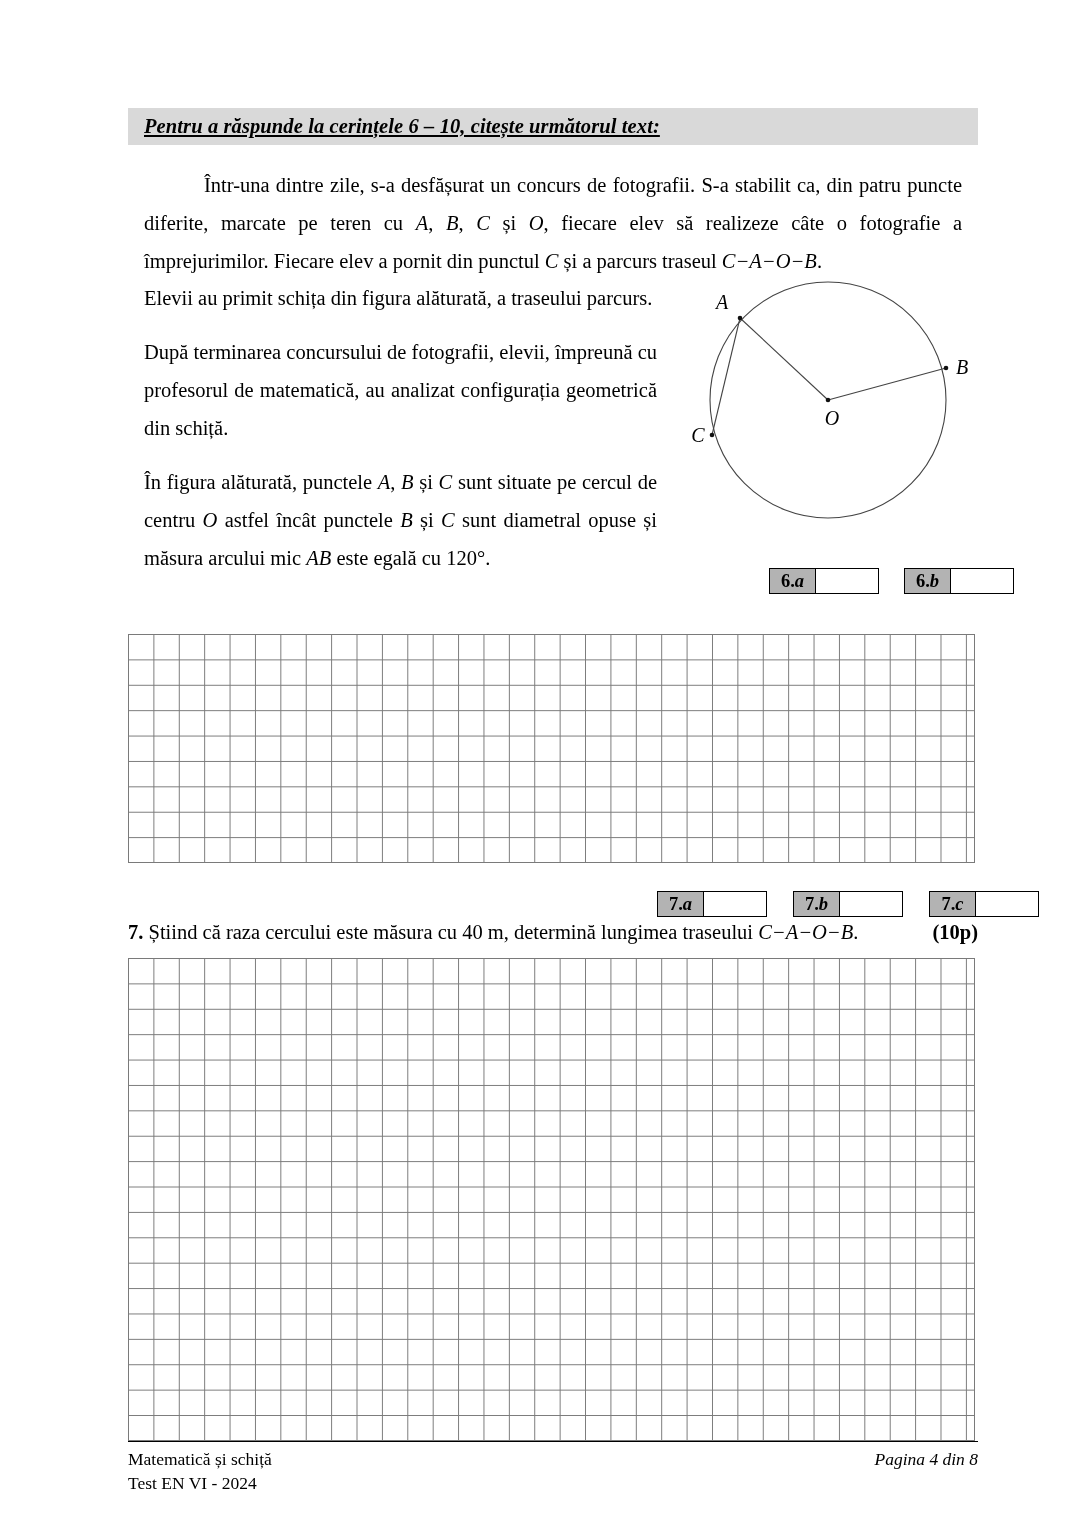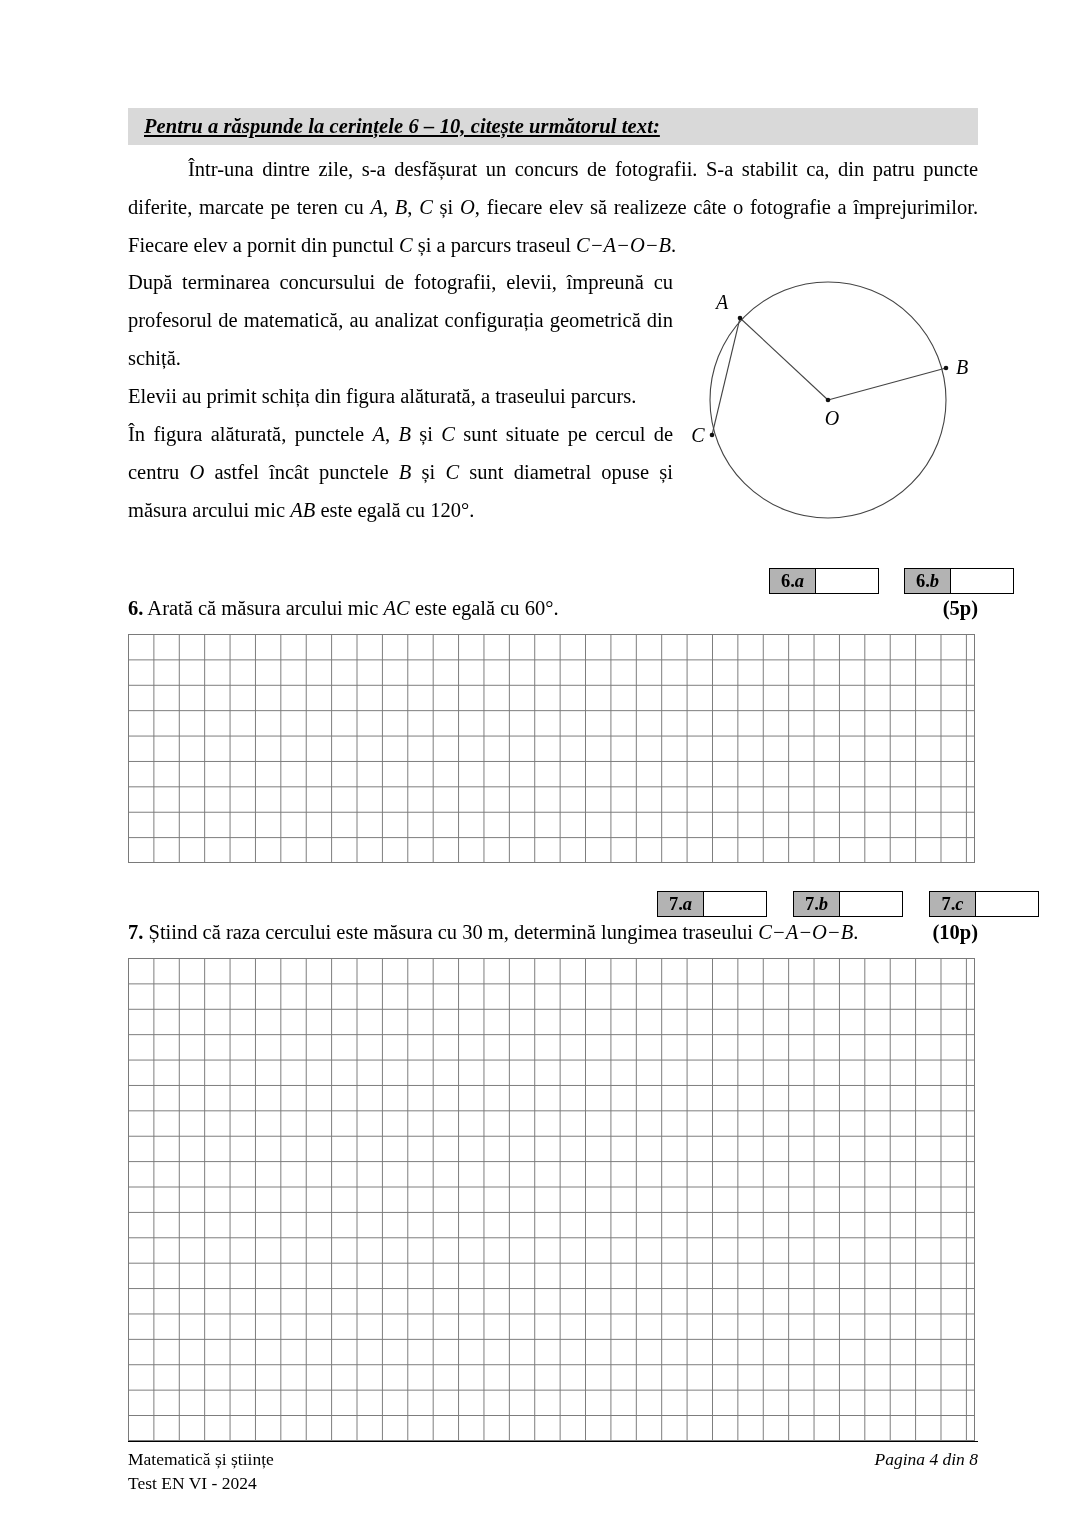--- a/index.html
+++ b/index.html
@@ -59,21 +59,21 @@
     text-justify: inter-word;
   }
   .para-narrow {
     left: 128px;
     top: 263px;
     width: 545px;
     text-align: justify;
     text-justify: inter-word;
   }
   .para-narrow p, .para-wide p {
-    margin: 0;
+    margin: 16px;
   }
   .mvar {
     font-style: italic;
     font-family: "Liberation Serif", "DejaVu Serif", serif;
   }
   .mexpr {
     font-style: italic;
     white-space: nowrap;
   }
   .nowrap { white-space: nowrap; }
@@ -185,22 +185,22 @@
 
   <div class="banner">
     <span class="banner-text">Pentru a răspunde la cerințele 6 – 10, citește următorul text:</span>
   </div>
 
   <div class="textblock para-wide">
     <p><span>Într-una dintre zile, s-a desfășurat un concurs de fotografii. S-a stabilit ca, din patru puncte diferite, marcate pe teren cu </span><span class="mvar">A</span>,&nbsp;<span class="mvar">B</span>,&nbsp;<span class="mvar">C</span>&nbsp;<span>și</span>&nbsp;<span class="mvar">O</span><span>, fiecare elev să realizeze câte o fotografie a împrejurimilor. Fiecare elev a pornit din punctul </span><span class="mvar">C</span><span> și a parcurs traseul </span><span class="mexpr">C−A−O−B</span><span>.</span></p>
   </div>
 
   <div class="textblock para-narrow">
+    <p>Elevii au primit schița din figura alăturată, a traseului parcurs.</p>
     <p>După terminarea concursului de fotografii, elevii, împreună cu profesorul de matematică, au analizat configurația geometrică din schiță.</p>
-    <p>Elevii au primit schița din figura alăturată, a traseului parcurs.</p>
     <p><span>În figura alăturată, punctele </span><span class="mvar">A</span>,&nbsp;<span class="mvar">B</span>&nbsp;<span>și</span>&nbsp;<span class="mvar">C</span><span> sunt situate pe cercul de centru </span><span class="mvar">O</span><span> astfel încât punctele </span><span class="mvar">B</span>&nbsp;<span>și</span>&nbsp;<span class="mvar">C</span><span> sunt diametral opuse și măsura arcului mic </span><span class="mvar">AB</span><span> este egală cu </span><span class="nowrap">120°</span><span>.</span></p>
   </div>
 
   <div class="figure">
     <svg width="300" height="265" viewBox="0 0 300 265">
 
       <circle cx="148" cy="125" r="118" fill="none" stroke="#444444" stroke-width="1.1"></circle>
 
       <line x1="32" y1="160" x2="60" y2="43" stroke="#444444" stroke-width="1.1"></line>
       <line x1="60" y1="43" x2="148" y2="125" stroke="#444444" stroke-width="1.1"></line>
@@ -228,24 +228,20 @@
     </div>
     <div class="ansbox">
       <div class="tag">
           <span>6.</span>
           <em>b</em>
         </div>
       <div class="field"></div>
     </div>
   </div>
 
-  <div class="question" style="left:128px; top:593px; width:850px;">
-    <span class="qnum">6.</span><span> Arată că măsura arcului mic </span><span class="mvar">AC</span><span> este egală cu </span><span class="nowrap">60°</span><span>.</span>
-    <span class="points">(5p)</span>
-  </div>
 
   <div class="grid" id="grid-q6" style="left: 128px; top: 634px; width: 847px; height: 229px; background-image: repeating-linear-gradient(to right, rgb(122, 122, 122) 0px, rgb(122, 122, 122) 1.3px, transparent 1.3px, transparent 25.4px), repeating-linear-gradient(rgb(122, 122, 122) 0px, rgb(122, 122, 122) 1.3px, transparent 1.3px, transparent 25.4px); background-size: 25.4px 100%, 100% 25.4px;"></div>
 
   <div class="ansrow" style="left:657px; top:891px;">
     <div class="ansbox" style="margin-right:26px;">
       <div class="tag">
           <span>7.</span>
           <em>a</em>
         </div>
       <div class="field"></div>
@@ -260,28 +256,28 @@
     <div class="ansbox">
       <div class="tag">
           <span>7.</span>
           <em>c</em>
         </div>
       <div class="field"></div>
     </div>
   </div>
 
   <div class="question" style="left:128px; top:917px; width:850px;">
-    <span class="qnum">7.</span><span> Știind că raza cercului este măsura cu </span><span class="nowrap">30 m</span><span>, determină lungimea traseului </span><span class="mexpr">C−A−O−B</span><span>.</span>
+    <span class="qnum">7.</span><span> Știind că raza cercului este măsura cu </span><span class="nowrap">40 m</span><span>, determină lungimea traseului </span><span class="mexpr">C−A−O−B</span><span>.</span>
     <span class="points">(10p)</span>
   </div>
 
   <div class="grid" id="grid-q7" style="left: 128px; top: 958px; width: 847px; height: 483px; background-image: repeating-linear-gradient(to right, rgb(122, 122, 122) 0px, rgb(122, 122, 122) 1.3px, transparent 1.3px, transparent 25.4px), repeating-linear-gradient(rgb(122, 122, 122) 0px, rgb(122, 122, 122) 1.3px, transparent 1.3px, transparent 25.4px); background-size: 25.4px 100%, 100% 25.4px;"></div>
 
   <div class="footer-rule"></div>
   <div class="footer">
     <div class="footer-left">
-      <div>Matematică și științe</div>
+      <div>Matematică și schiță</div>
       <div>Test EN VI - 2024</div>
     </div>
     <div class="footer-right">Pagina 4 din 8</div>
   </div>
 
 </div>
 
 </body></html>

